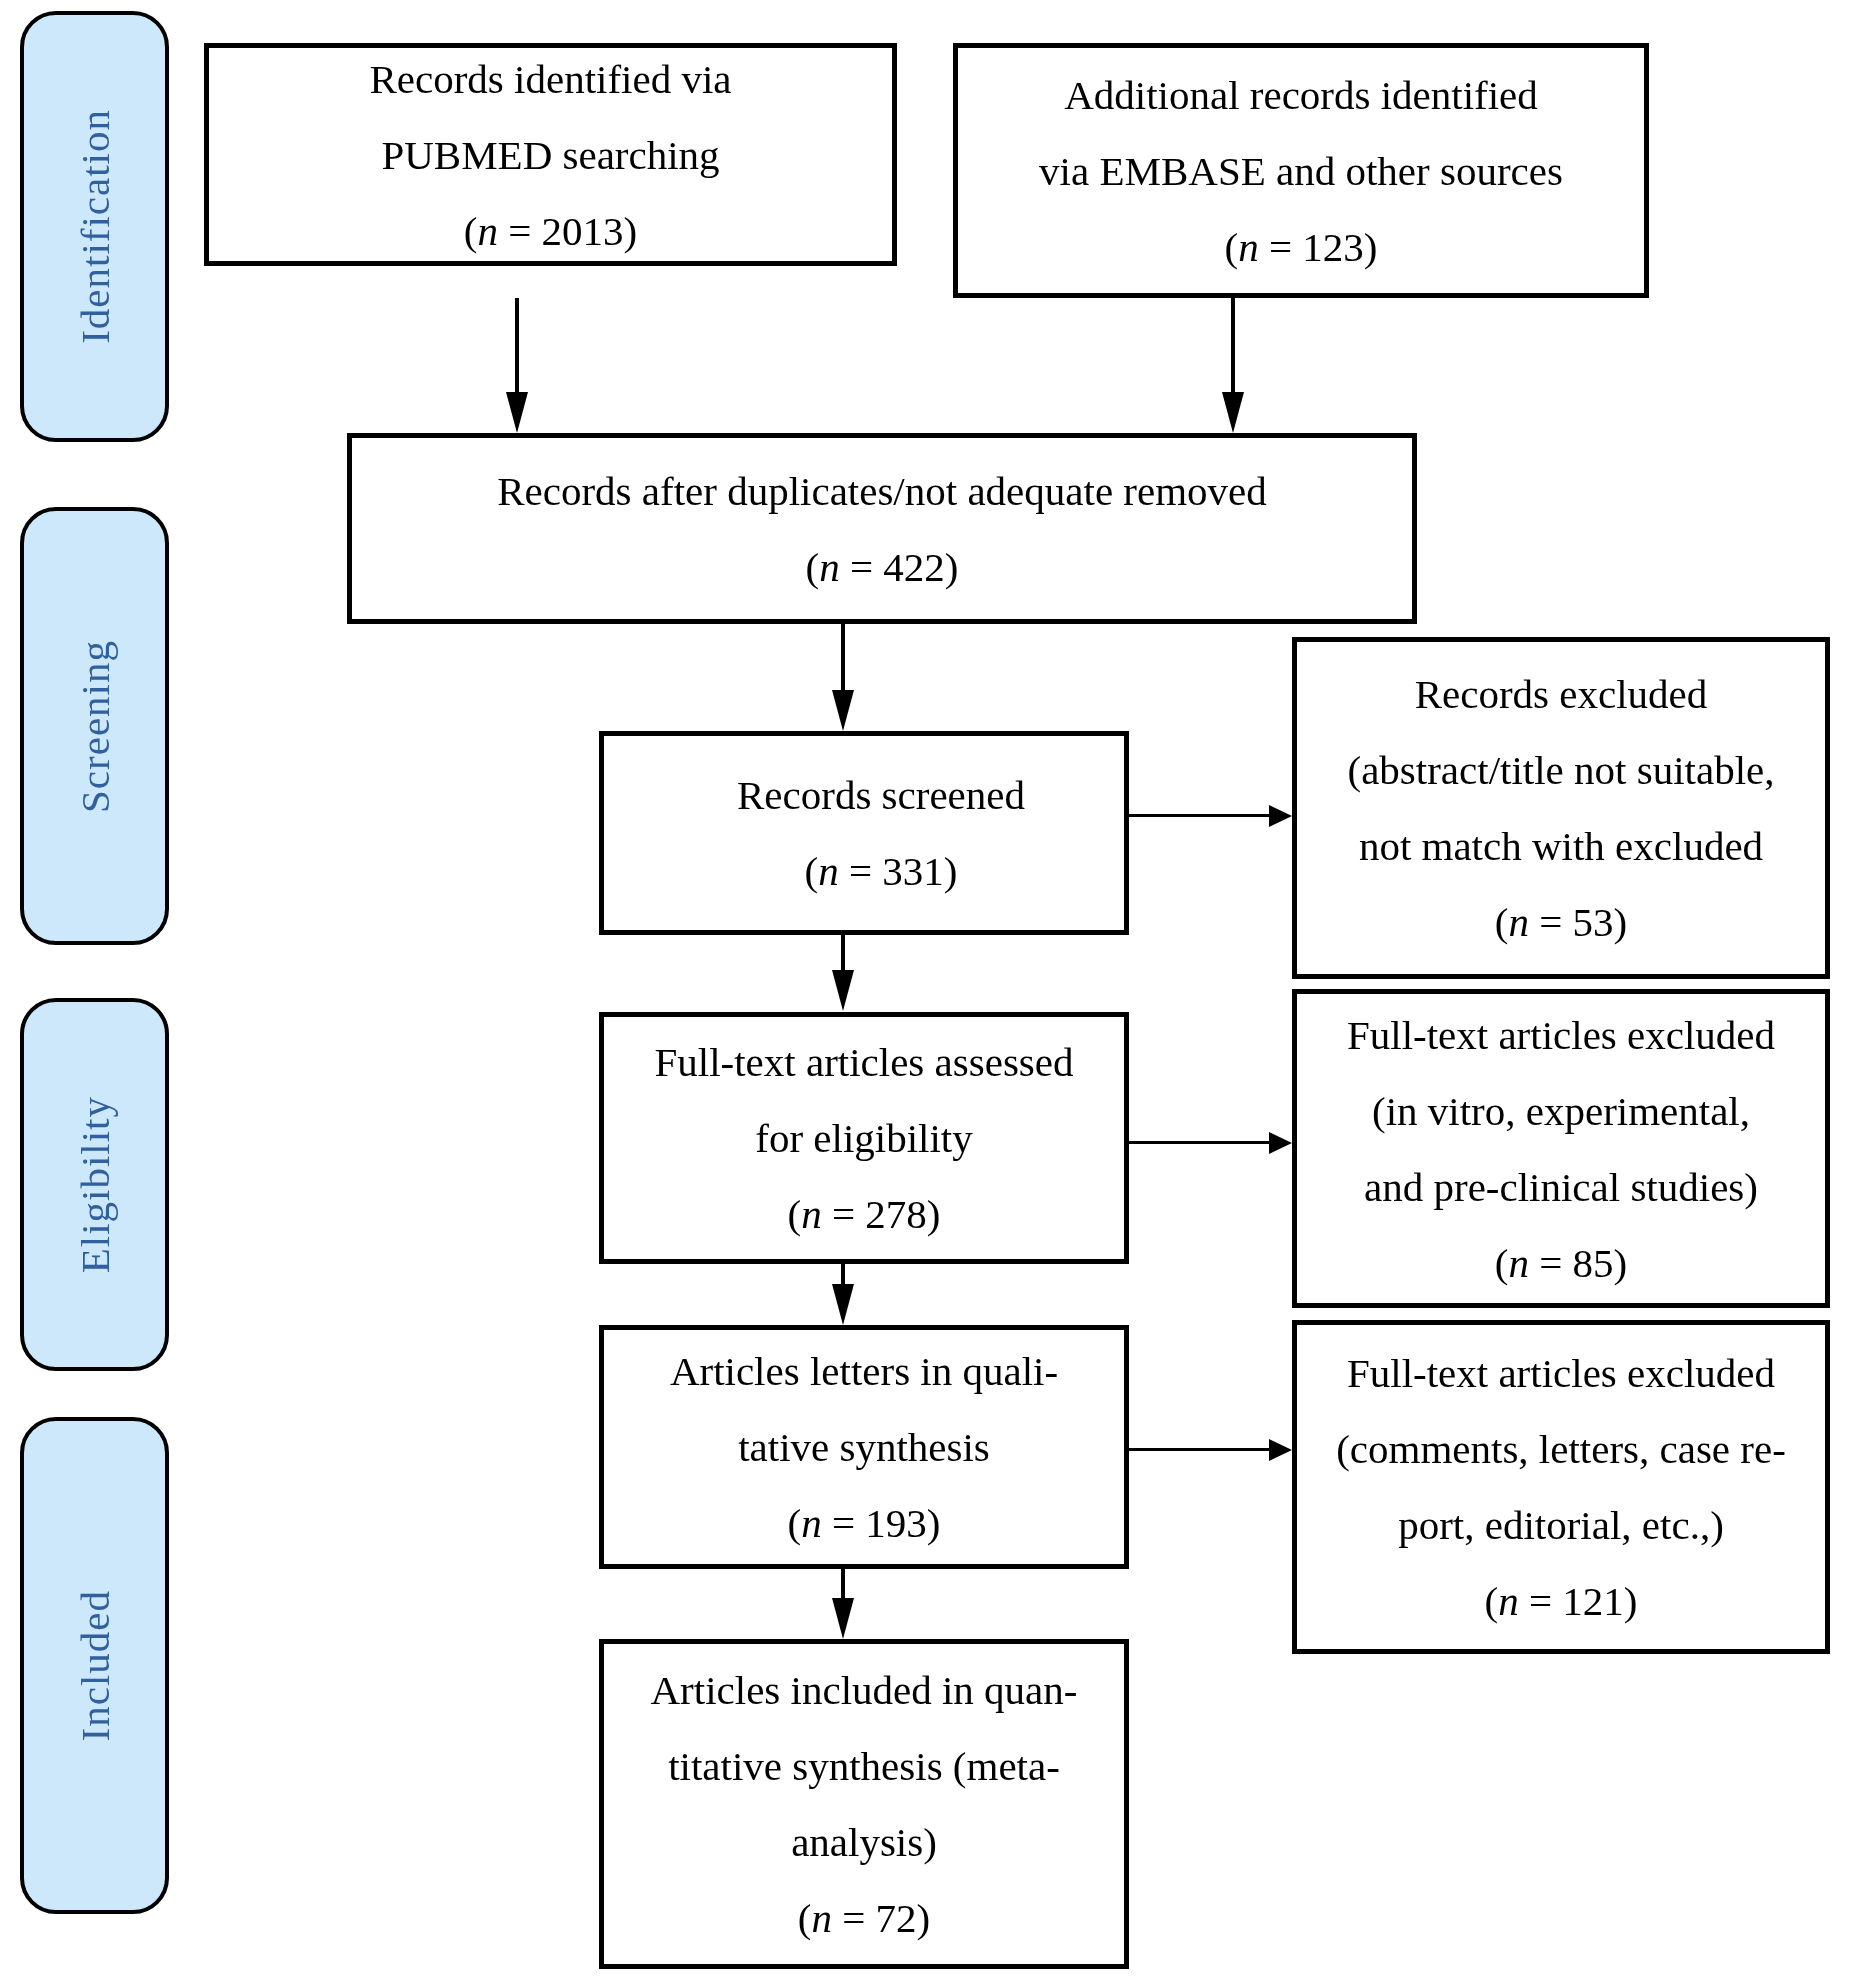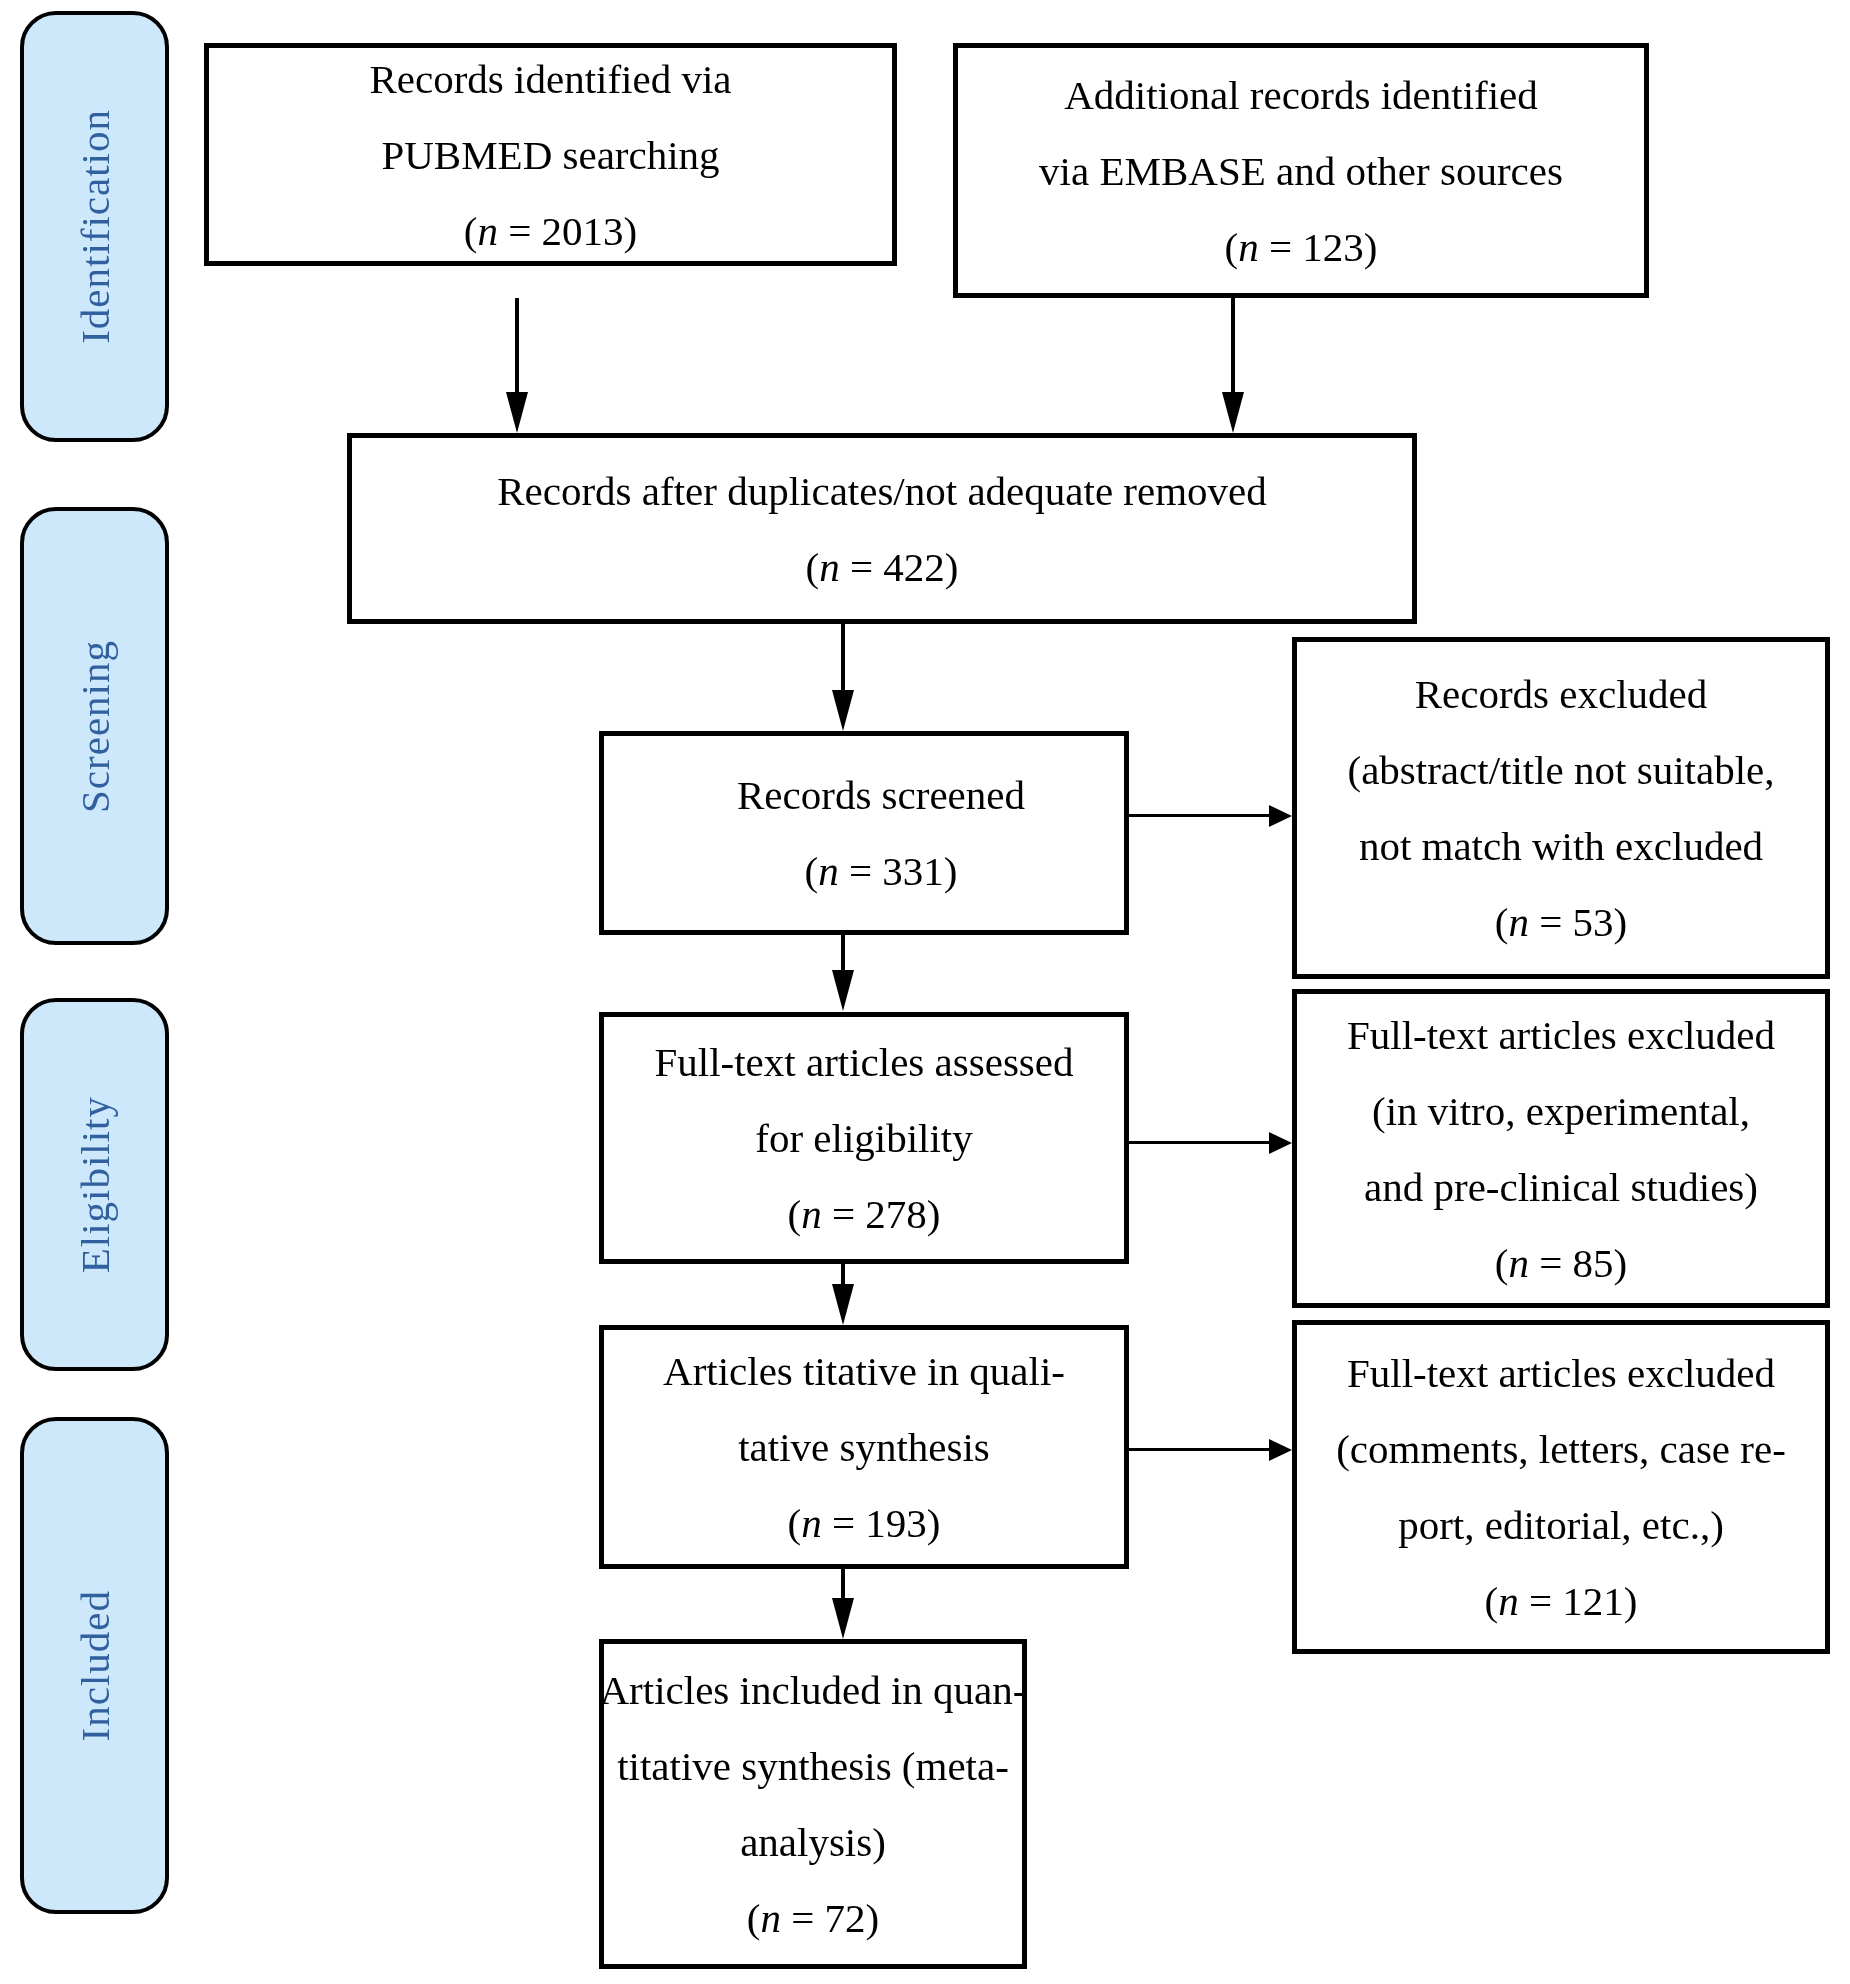--- a/index.html
+++ b/index.html
@@ -103,33 +103,33 @@
     </div>
 
   <div class="fbox" style="left:1292px;top:989px;width:538px;height:319px;">
       <div class="bline">Full-text articles excluded</div>
       <div class="bline">(in vitro, experimental,</div>
       <div class="bline">and pre-clinical studies)</div>
       <div class="bline">(<i>n</i> = 85)</div>
     </div>
 
   <div class="fbox" style="left:599px;top:1325px;width:530px;height:244px;">
-      <div class="bline">Articles titative in quali-</div>
+      <div class="bline">Articles letters in quali-</div>
       <div class="bline">tative synthesis</div>
       <div class="bline">(<i>n</i> = 193)</div>
     </div>
 
   <div class="fbox" style="left:1292px;top:1320px;width:538px;height:334px;">
       <div class="bline">Full-text articles excluded</div>
       <div class="bline">(comments, letters, case re-</div>
       <div class="bline">port, editorial, etc.,)</div>
       <div class="bline">(<i>n</i> = 121)</div>
     </div>
 
-  <div class="fbox" style="left:599px;top:1639px;width:428px;height:330px;">
+  <div class="fbox" style="left:599px;top:1639px;width:530px;height:330px;">
       <div class="bline">Articles included in quan-</div>
       <div class="bline">titative synthesis (meta-</div>
       <div class="bline">analysis)</div>
       <div class="bline">(<i>n</i> = 72)</div>
     </div>
 
   <div class="arrow-v" style="left:506px;top:298px;height:135px;">
       <div class="shaft"></div>
       <div class="head"></div>
     </div>

